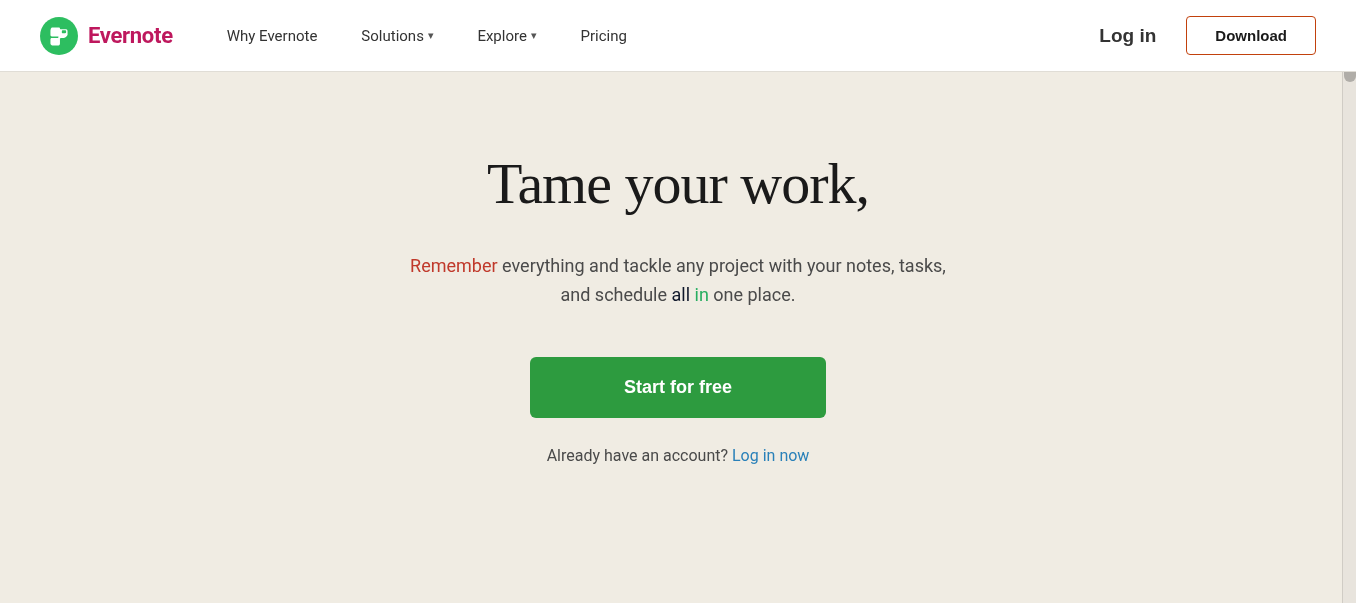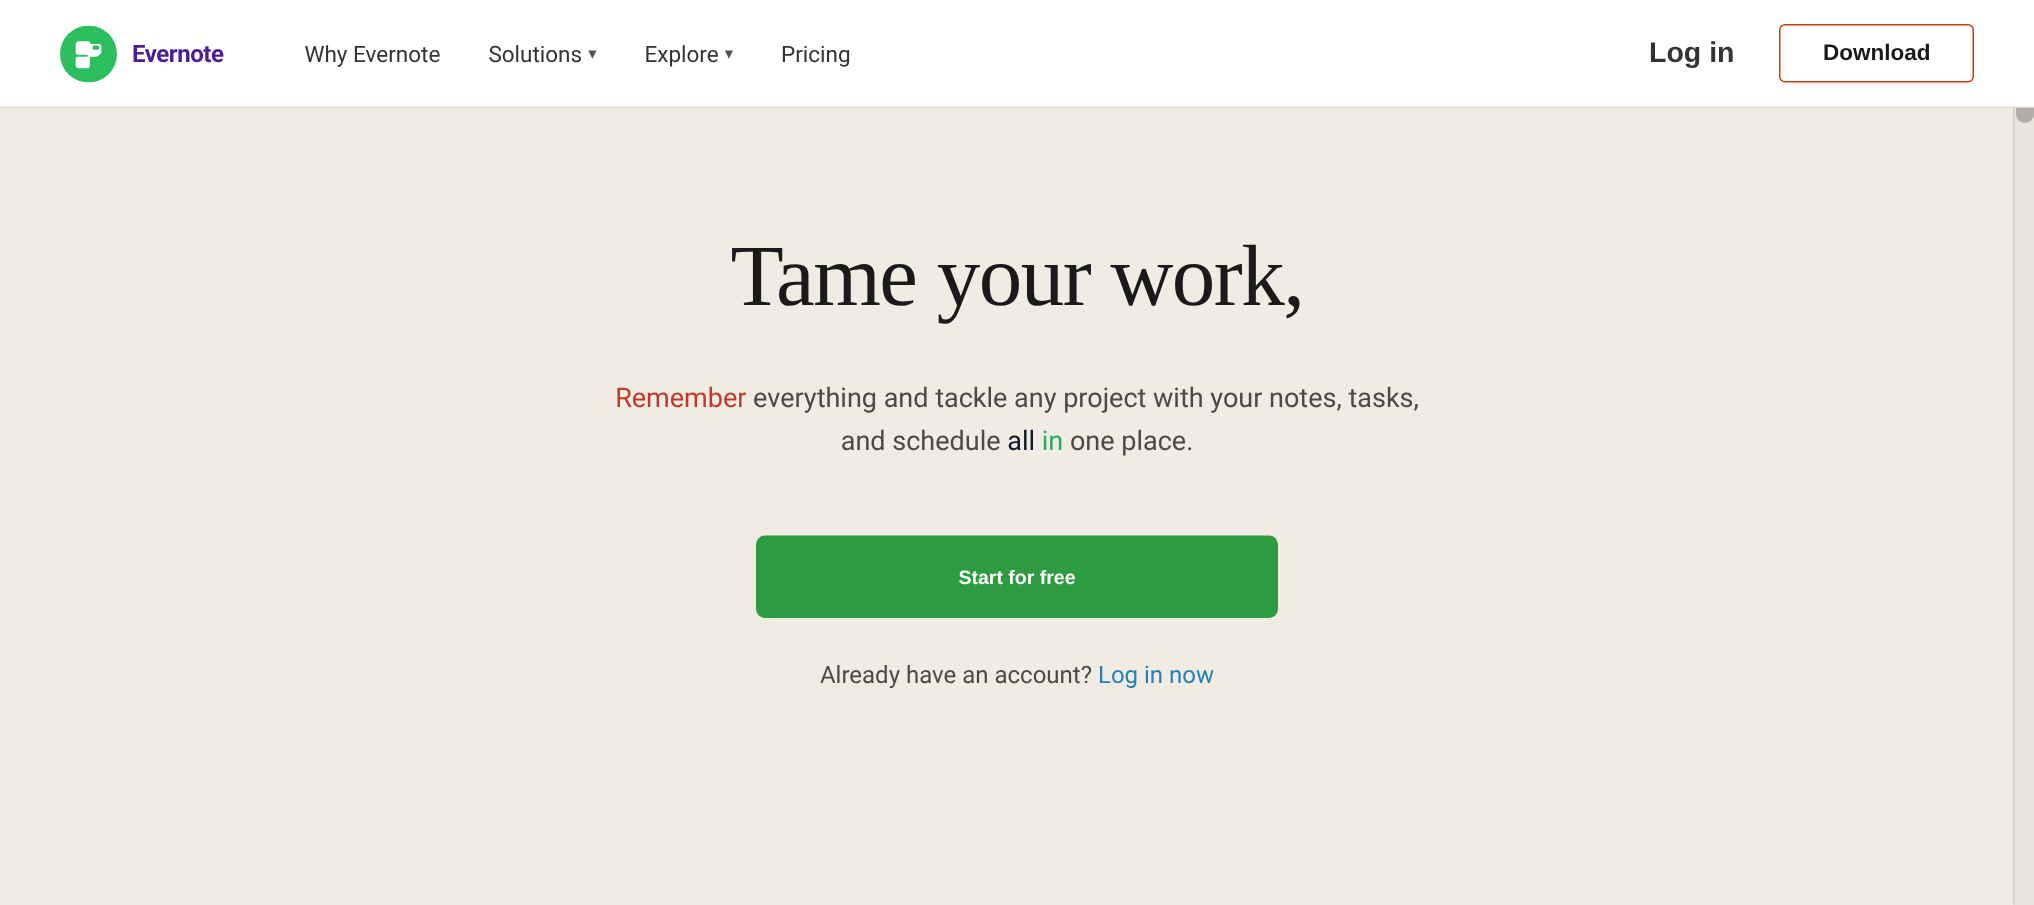--- a/index.html
+++ b/index.html
@@ -36,30 +36,30 @@
       text-decoration: none;
       margin-right: 40px;
     }
 
     .nav-logo-icon {
       width: 38px;
       height: 38px;
     }
 
     .nav-logo-text {
-      font-size: 16px;
+      font-size: 22px;
       font-weight: 700;
-      color: #4c1d95;
+      color: #be185d;
       letter-spacing: -0.3px;
     }
 
     .nav-links {
       display: flex;
       align-items: center;
-      gap: 4px;
+      gap: 16px;
       flex: 1;
     }
 
     .nav-link {
       display: flex;
       align-items: center;
       gap: 4px;
       padding: 8px 14px;
       font-size: 15px;
       color: #333;
@@ -158,27 +158,27 @@
       color: #0f172a;
     }
 
     .hero-subtitle .highlight-green {
       color: #27ae60;
     }
 
     .btn-start {
       background-color: #2d9b3f;
       color: #ffffff;
-      font-size: 13px;
+      font-size: 18px;
       font-weight: 600;
       padding: 20px 80px;
       border: none;
       border-radius: 6px;
       cursor: pointer;
-      width: 348px;
+      width: 296px;
       margin-bottom: 28px;
     }
 
     .hero-account-text {
       font-size: 16px;
       color: #4a4a4a;
     }
 
     .hero-account-text .link-text {
       color: #2980b9;

